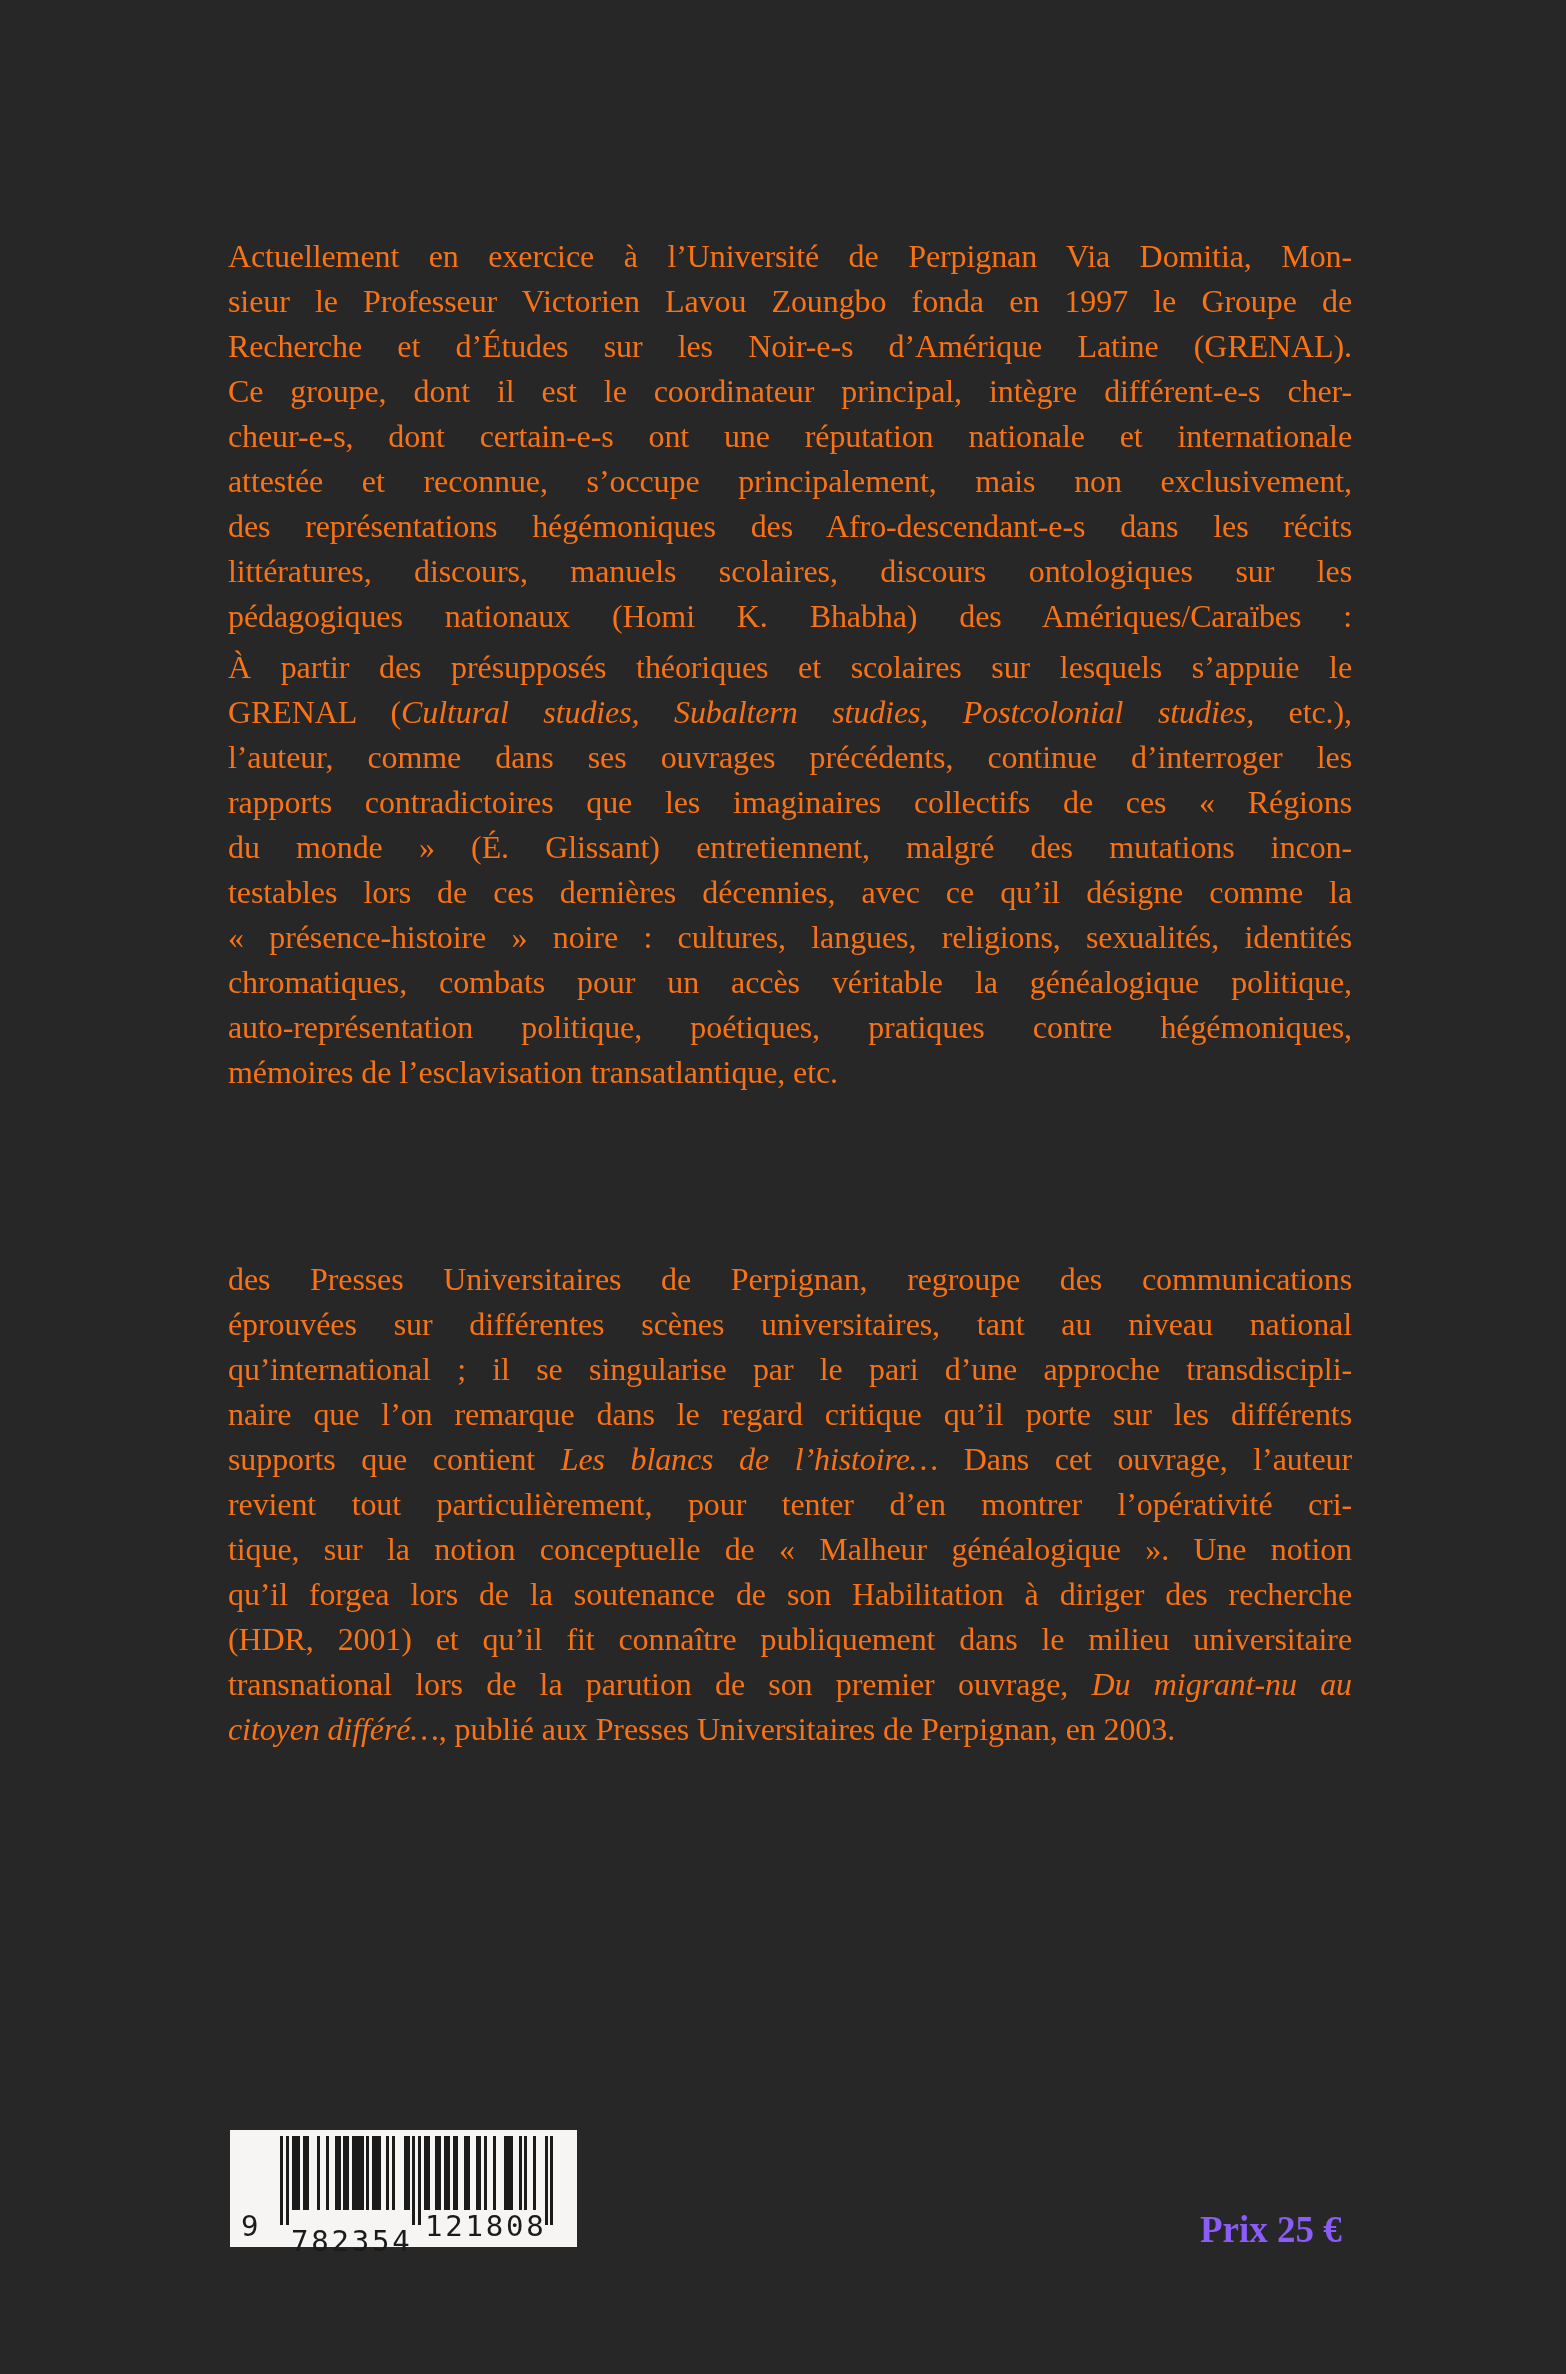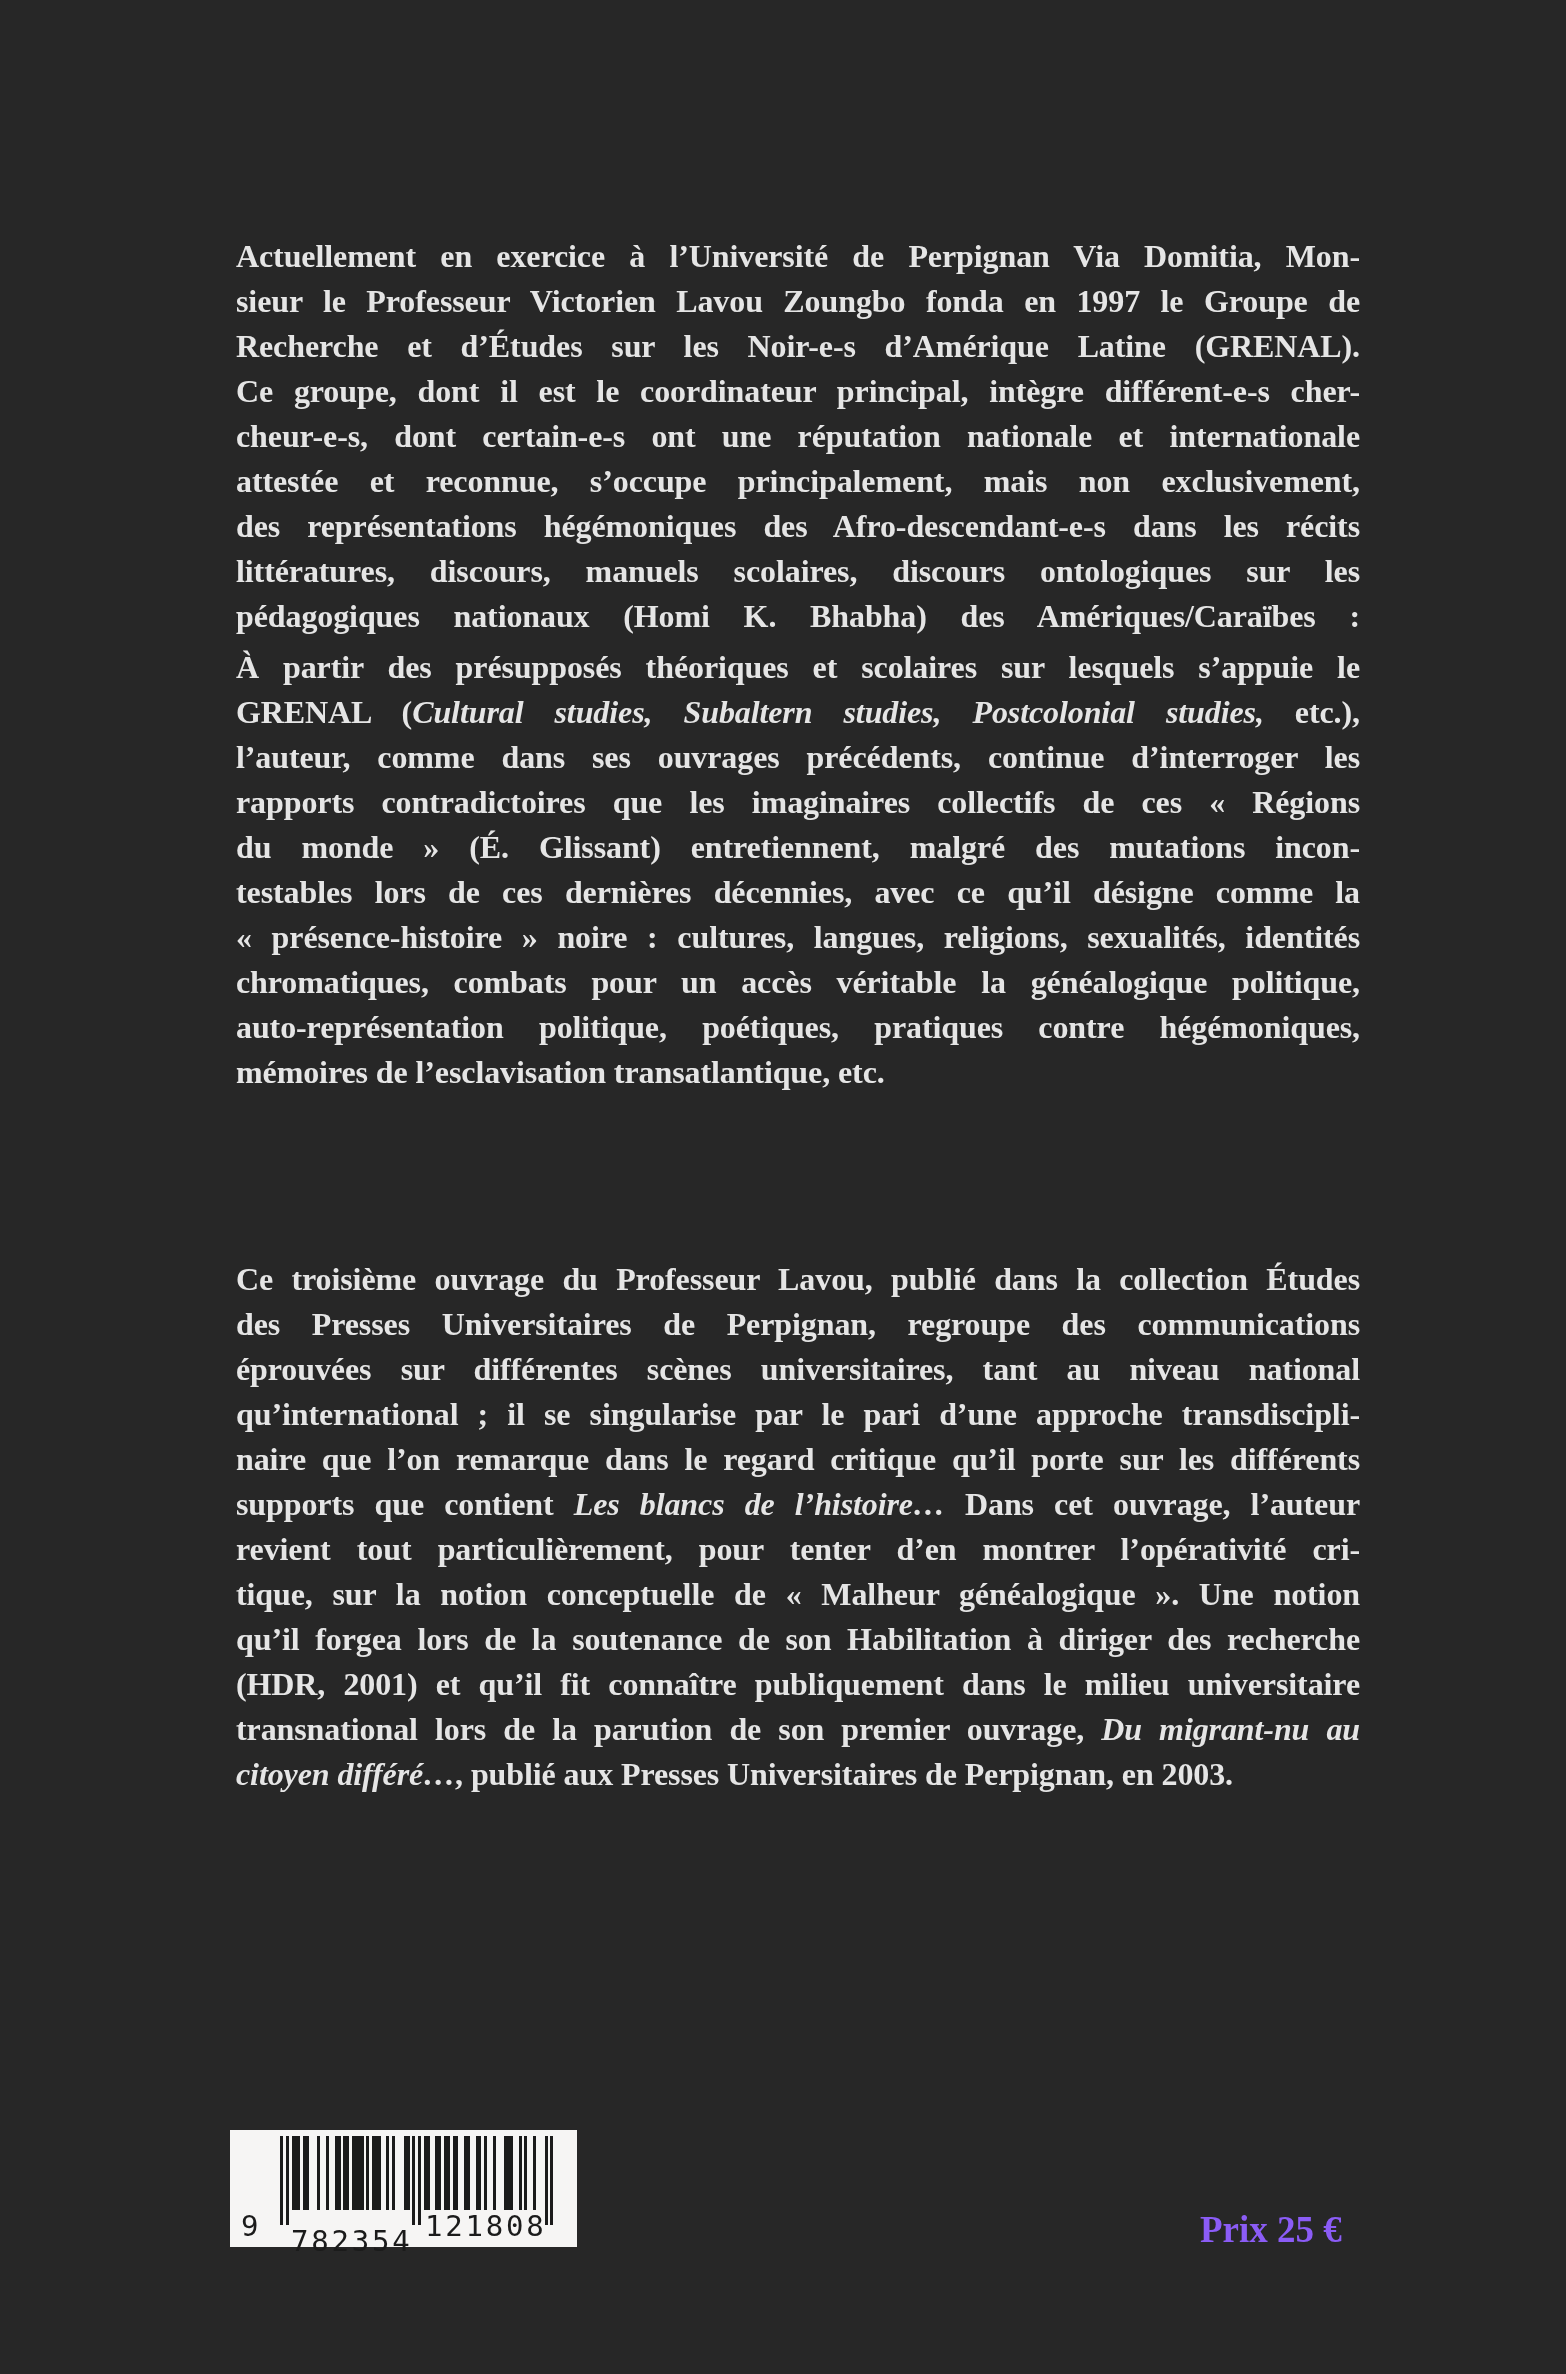--- a/index.html
+++ b/index.html
@@ -10,28 +10,27 @@
   .cover {
     position: relative;
     width: 1567px;
     height: 2375px;
     background: #272727;
     overflow: hidden;
     font-family: "Liberation Serif", "DejaVu Serif", serif;
   }
   .blurb {
     position: absolute;
-    left: 236px;
+    left: 228px;
     top: 234px;
     width: 1124px;
-    color: #e5e5e5;
+    color: #f97316;
     font-size: 32px;
     line-height: 45px;
     letter-spacing: -0.1px;
-    font-weight: bold;
   }
   .para { margin: 0; }
   .para + .para { margin-top: 5.6px; }
   .para.gap-before { margin-top: 162px; }
   .line {
     text-align: justify;
     text-align-last: justify;
   }
   .line.line-end {
     text-align-last: left;
@@ -112,21 +111,20 @@
         <div class="line"><span>l’auteur, comme dans ses ouvrages précédents, continue d’interroger les</span></div>
         <div class="line"><span>rapports contradictoires que les imaginaires collectifs de ces « Régions</span></div>
         <div class="line"><span>du monde » (É. Glissant) entretiennent, malgré des mutations incon-</span></div>
         <div class="line"><span>testables lors de ces dernières décennies, avec ce qu’il désigne comme la</span></div>
         <div class="line"><span>« présence-histoire » noire : cultures, langues, religions, sexualités, identités</span></div>
         <div class="line"><span>chromatiques, combats pour un accès véritable la généalogique politique,</span></div>
         <div class="line"><span>auto-représentation politique, poétiques, pratiques contre hégémoniques,</span></div>
         <div class="line line-end"><span>mémoires de l’esclavisation transatlantique, etc.</span></div>
       </div>
       <div class="para gap-before">
-        <div class="line"><span>Ce troisième ouvrage du Professeur Lavou, publié dans la collection Études</span></div>
         <div class="line"><span>des Presses Universitaires de Perpignan, regroupe des communications</span></div>
         <div class="line"><span>éprouvées sur différentes scènes universitaires, tant au niveau national</span></div>
         <div class="line"><span>qu’international ; il se singularise par le pari d’une approche transdiscipli-</span></div>
         <div class="line"><span>naire que l’on remarque dans le regard critique qu’il porte sur les différents</span></div>
         <div class="line"><span>supports que contient </span><em>Les blancs de l’histoire…</em><span> Dans cet ouvrage, l’auteur</span></div>
         <div class="line"><span>revient tout particulièrement, pour tenter d’en montrer l’opérativité cri-</span></div>
         <div class="line"><span>tique, sur la notion conceptuelle de « Malheur généalogique ». Une notion</span></div>
         <div class="line"><span>qu’il forgea lors de la soutenance de son Habilitation à diriger des recherche</span></div>
         <div class="line"><span>(HDR, 2001) et qu’il fit connaître publiquement dans le milieu universitaire</span></div>
         <div class="line"><span>transnational lors de la parution de son premier ouvrage, </span><em>Du migrant-nu au</em></div>

